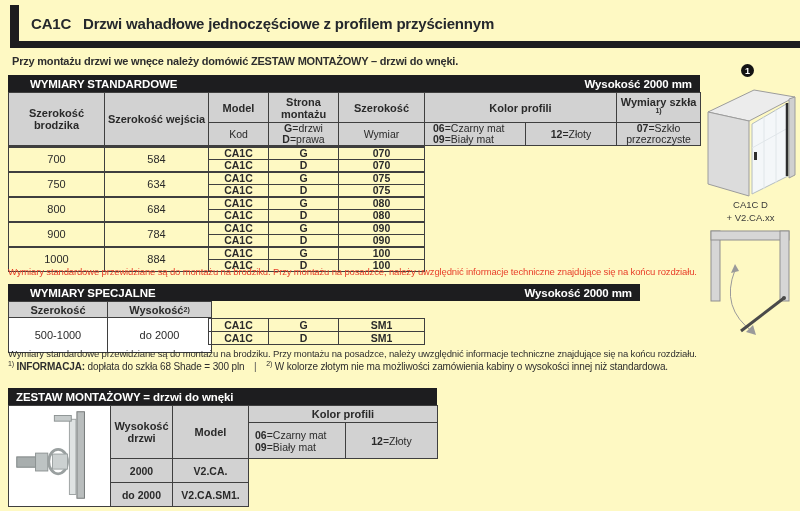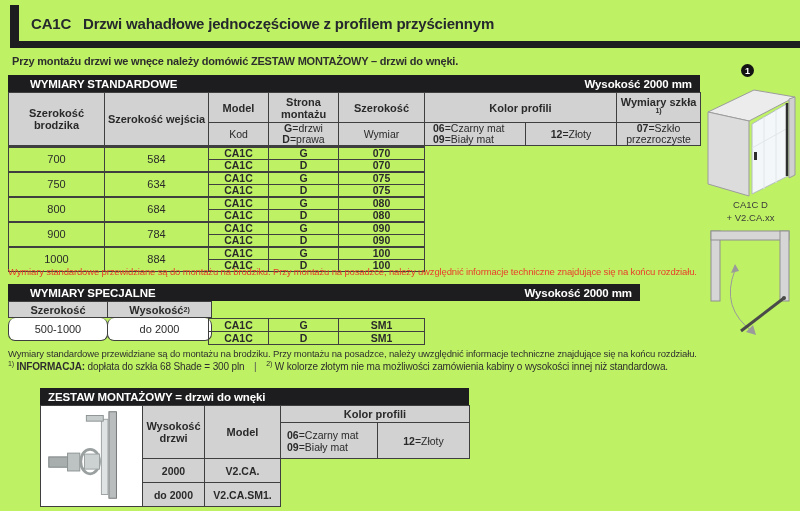--- a/index.html
+++ b/index.html
@@ -1,16 +1,16 @@
 <!DOCTYPE html>
 <html><head>
 <meta charset="utf-8">
 <style>
   html,body{margin:0;padding:0;background:#fff;}
-  .page{position:relative;width:800px;height:511px;background:#bef264;
+  .page{position:relative;width:800px;height:511px;background:#fef9c3;
         font-family:"Liberation Sans",sans-serif;color:#2a2a2a;overflow:hidden;}
 
   
   .header-frame{position:absolute;left:10px;top:5px;width:790px;height:36px;
                 border-left:9px solid #1d1d1f;border-bottom:7px solid #1d1d1f;
                 box-sizing:content-box;display:flex;align-items:center;}
   .page-title{padding-left:12px;font-size:15px;font-weight:bold;color:#25282c;
               white-space:nowrap;letter-spacing:-0.2px;}
   .page-title .model{margin-right:12px;}
   .badges{position:absolute;top:5px;right:6px;display:flex;gap:4px;}
@@ -55,29 +55,29 @@
   .info-line .sep{margin:0 7px;color:#555;}
   .info-line b{font-weight:bold;}
 
   
   .sp{position:absolute;left:8px;top:284px;width:692px;}
   .sp-bar{width:632px;}
   .sp-head,.sp-body{display:flex;}
   .sp-cell{box-sizing:border-box;border:1px solid #3f3f3f;display:flex;
            align-items:center;justify-content:center;}
   .sp-th{height:17px;background:#d2d2d2;font-weight:bold;font-size:11px;}
-  .sp-td{height:23px;background:#fff;font-size:11px;border-top:none;border-radius:7px;}
+  .sp-td{height:35px;background:#fff;font-size:11px;border-top:none;}
   .w100{width:100px;}
   .w105{width:105px;margin-left:-1px;}
   .sp-inner{position:absolute;left:200px;top:34px;width:216px;}
   .sp-inner td{font-size:10.5px;font-weight:bold;height:13px;line-height:12px;padding:0;
                border:1.5px solid #3f3f3f;}
 
   
-  .zs-wrap{position:absolute;left:8px;top:388px;width:429px;margin-left:32px;}
+  .zs-wrap{position:absolute;left:8px;top:388px;width:429px;}
   .zs-bar{width:429px;justify-content:flex-start;}
   .zs{width:429px;}
   .zs td{font-size:10.5px;line-height:12px;}
   .zs .hdr{background:#d2d2d2;font-weight:bold;font-size:11px;}
   .zs .opt{background:#d2d2d2;font-size:10.5px;}
   .zs .left{text-align:left;padding-left:6px;}
   .zs .dval{background:#d2d2d2;font-weight:bold;height:24px;}
   .zs-img{background:#fff;width:102px;}
 
   

